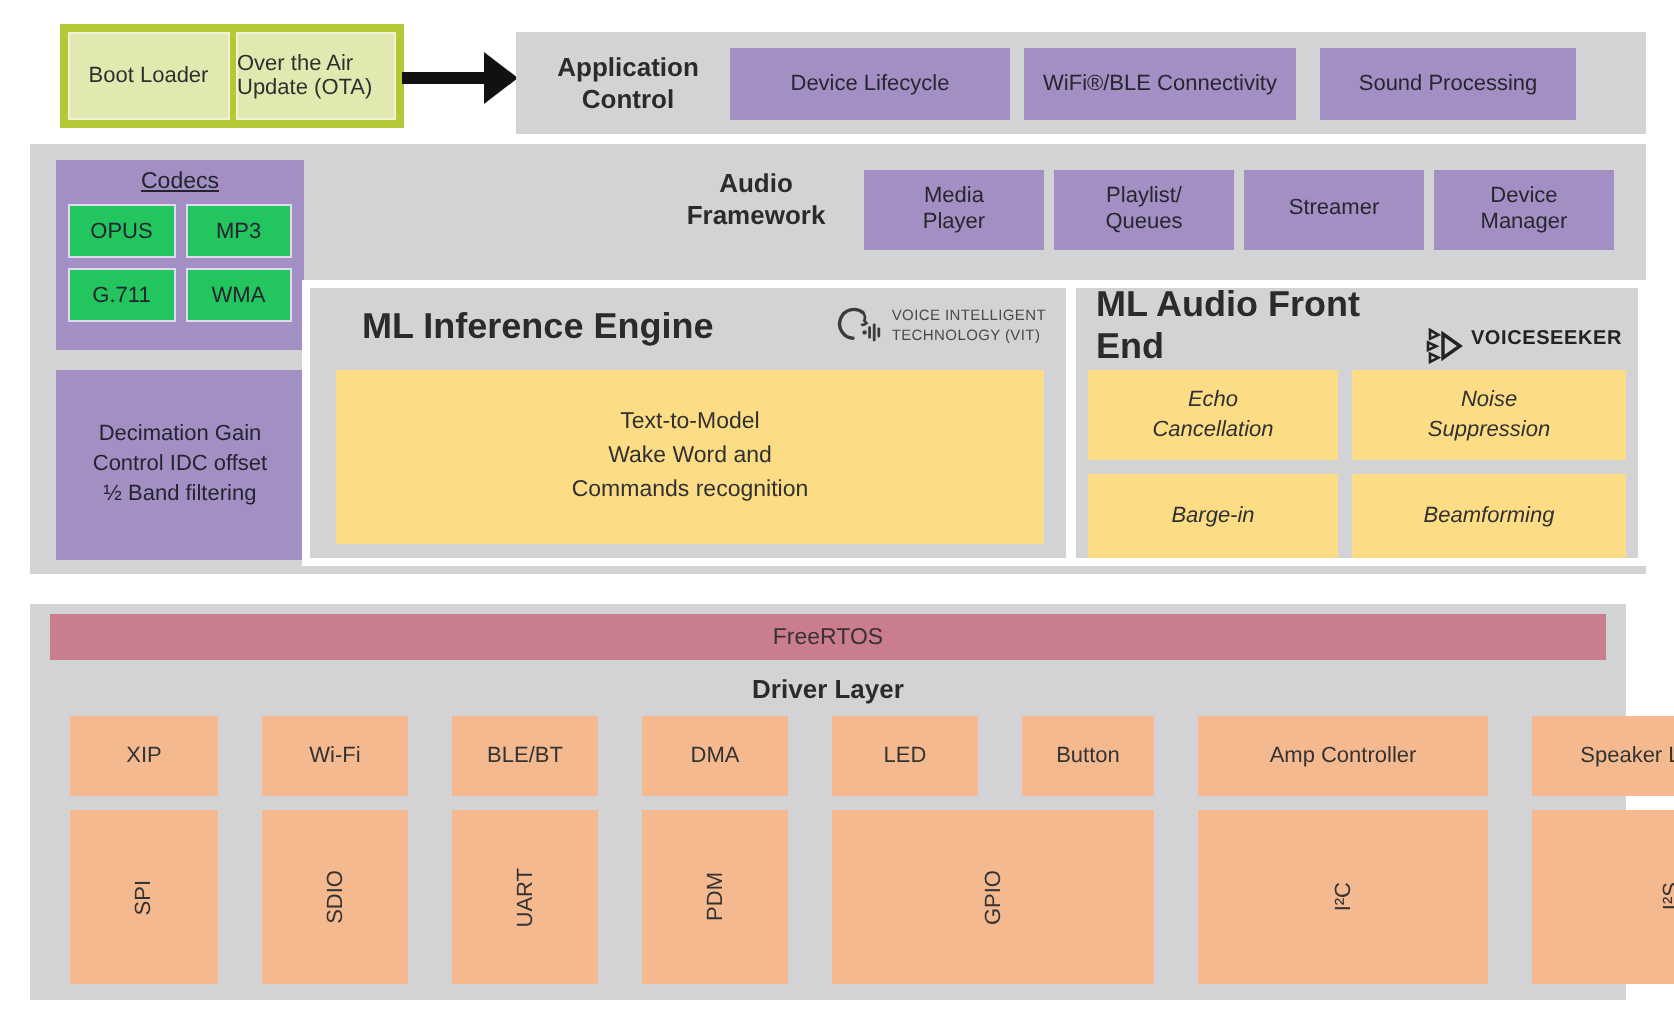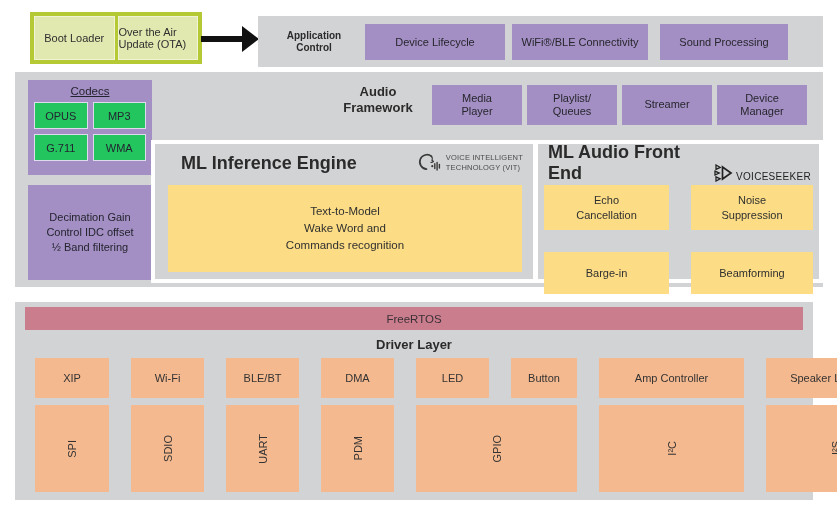--- a/index.html
+++ b/index.html
@@ -19,21 +19,21 @@
     flex:1; background:#e2e9b0; border:1px solid #f0f4d4;
     display:flex; align-items:center; justify-content:center;
     font-size:11px; color:#2f2f2f;
   }
   .arrow-svg { position:absolute; left:201px; top:24px; }
 
   .top-bar { position:absolute; left:258px; top:16px; width:565px; height:51px; background:#d2d3d5; }
   .app-title {
     position:absolute; left:6px; top:0; height:100%; width:100px;
     display:flex; align-items:center; justify-content:center; text-align:center;
-    font-weight:bold; font-size:10px; line-height:1.2; color:#2b2b2b;
+    font-weight:bold; font-size:13px; line-height:1.2; color:#2b2b2b;
   }
   .tb-box {
     position:absolute; top:8px; height:36px; background:#a38fc3;
     display:flex; align-items:center; justify-content:center;
     font-size:11px; color:#26262e; text-align:center;
   }
   .tb-1 { left:107px; width:140px; }
   .tb-2 { left:254px; width:136px; }
   .tb-3 { left:402px; width:128px; }
 
@@ -66,28 +66,28 @@
 
   .ml-box { position:absolute; top:68px; height:143px; background:#d2d3d5; border:4px solid #ffffff; box-sizing:border-box; }
   .ml-inference { left:136px; width:386px; }
   .ml-afe { left:519px; width:289px; }
   .ml-header { height:38px; display:flex; align-items:center; justify-content:space-between; }
   .ml-inference .ml-header { padding:0 10px 0 26px; }
   .ml-afe .ml-header { padding:0 8px 0 10px; }
   .ml-title { font-weight:bold; font-size:18px; color:#2b2b2b; }
   .vit-logo { display:flex; align-items:center; gap:5px; }
   .vit-text { font-size:7.5px; color:#4a4a4a; line-height:1.3; letter-spacing:.2px; }
-  .vs-logo { display:flex; align-items:flex-end; gap:3px; font-weight:normal; font-size:10px; letter-spacing:.3px; color:#222;margin-top:20px; }
+  .vs-logo { display:flex; align-items:flex-start; gap:3px; font-weight:bold; font-size:10px; letter-spacing:.3px; color:#222;margin-top:20px; }
 
   .mli-yellow {
     margin:3px 11px 0 13px; height:87px; background:#fcdc84;
     display:flex; align-items:center; justify-content:center; text-align:center;
     font-size:11.5px; line-height:1.45; color:#303030;
   }
-  .afe-grid { display:grid; grid-template-columns:125px 1fr; grid-template-rows:45px 42px; gap:22px; padding:3px 6px 0 6px; }
+  .afe-grid { display:grid; grid-template-columns:125px 1fr; grid-template-rows:45px 42px; gap:7px; padding:3px 6px 0 6px;font-style:italic; }
   .afe-cell {
     background:#fcdc84; display:flex; align-items:center; justify-content:center;
     text-align:center; font-size:11px; line-height:1.3; color:#303030;
   }
 
   
   .rtos-strip { position:absolute; left:15px; top:302px; width:798px; height:34px; background:#d2d3d5; }
   .rtos-bar {
     position:absolute; left:10px; top:5px; width:778px; height:24px; background:#ca7d8d;
     display:flex; align-items:center; justify-content:center; font-size:11.5px; color:#3a3036;

